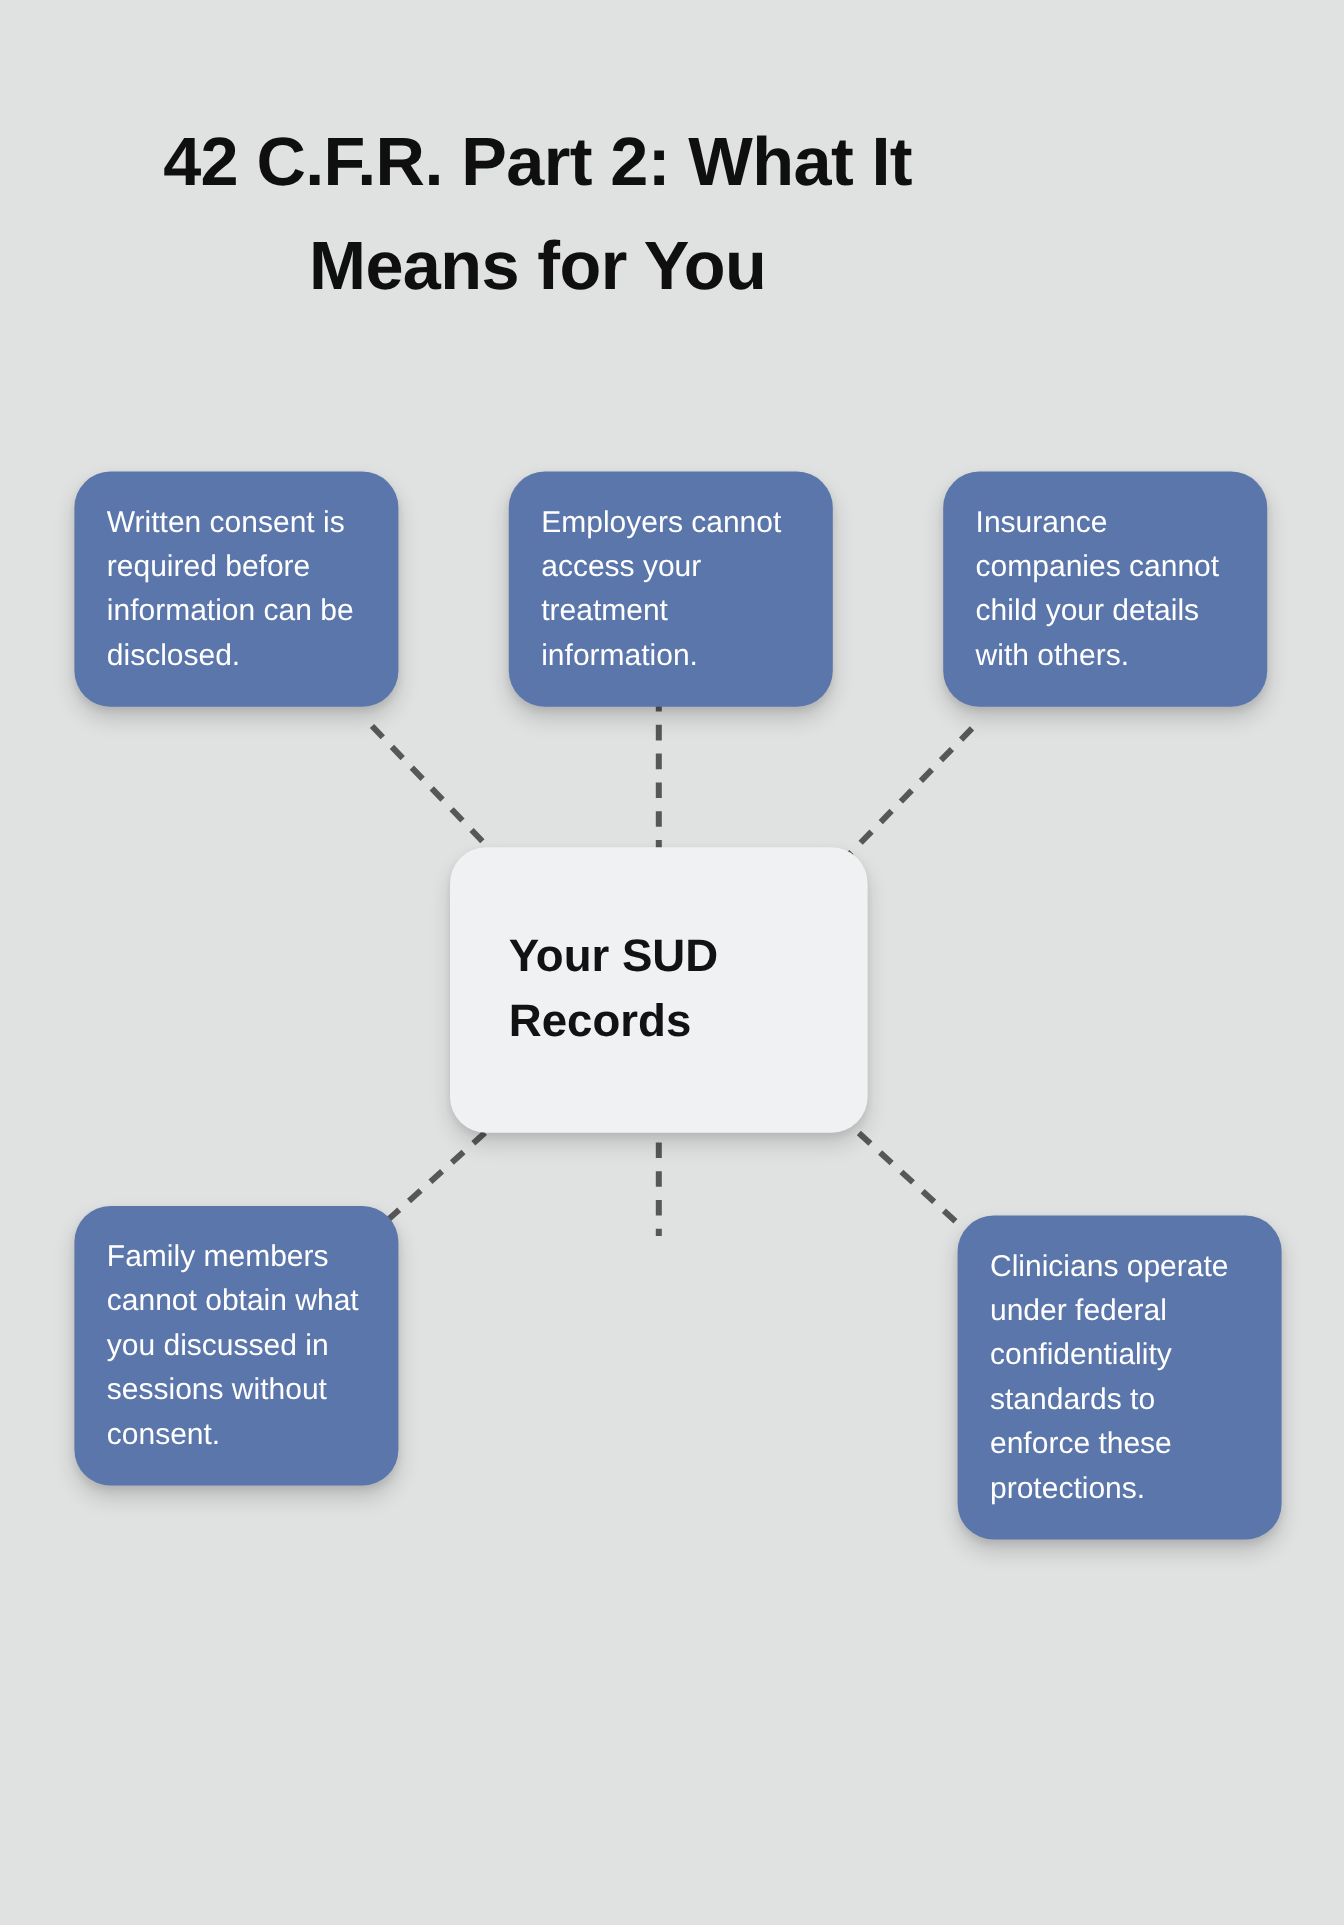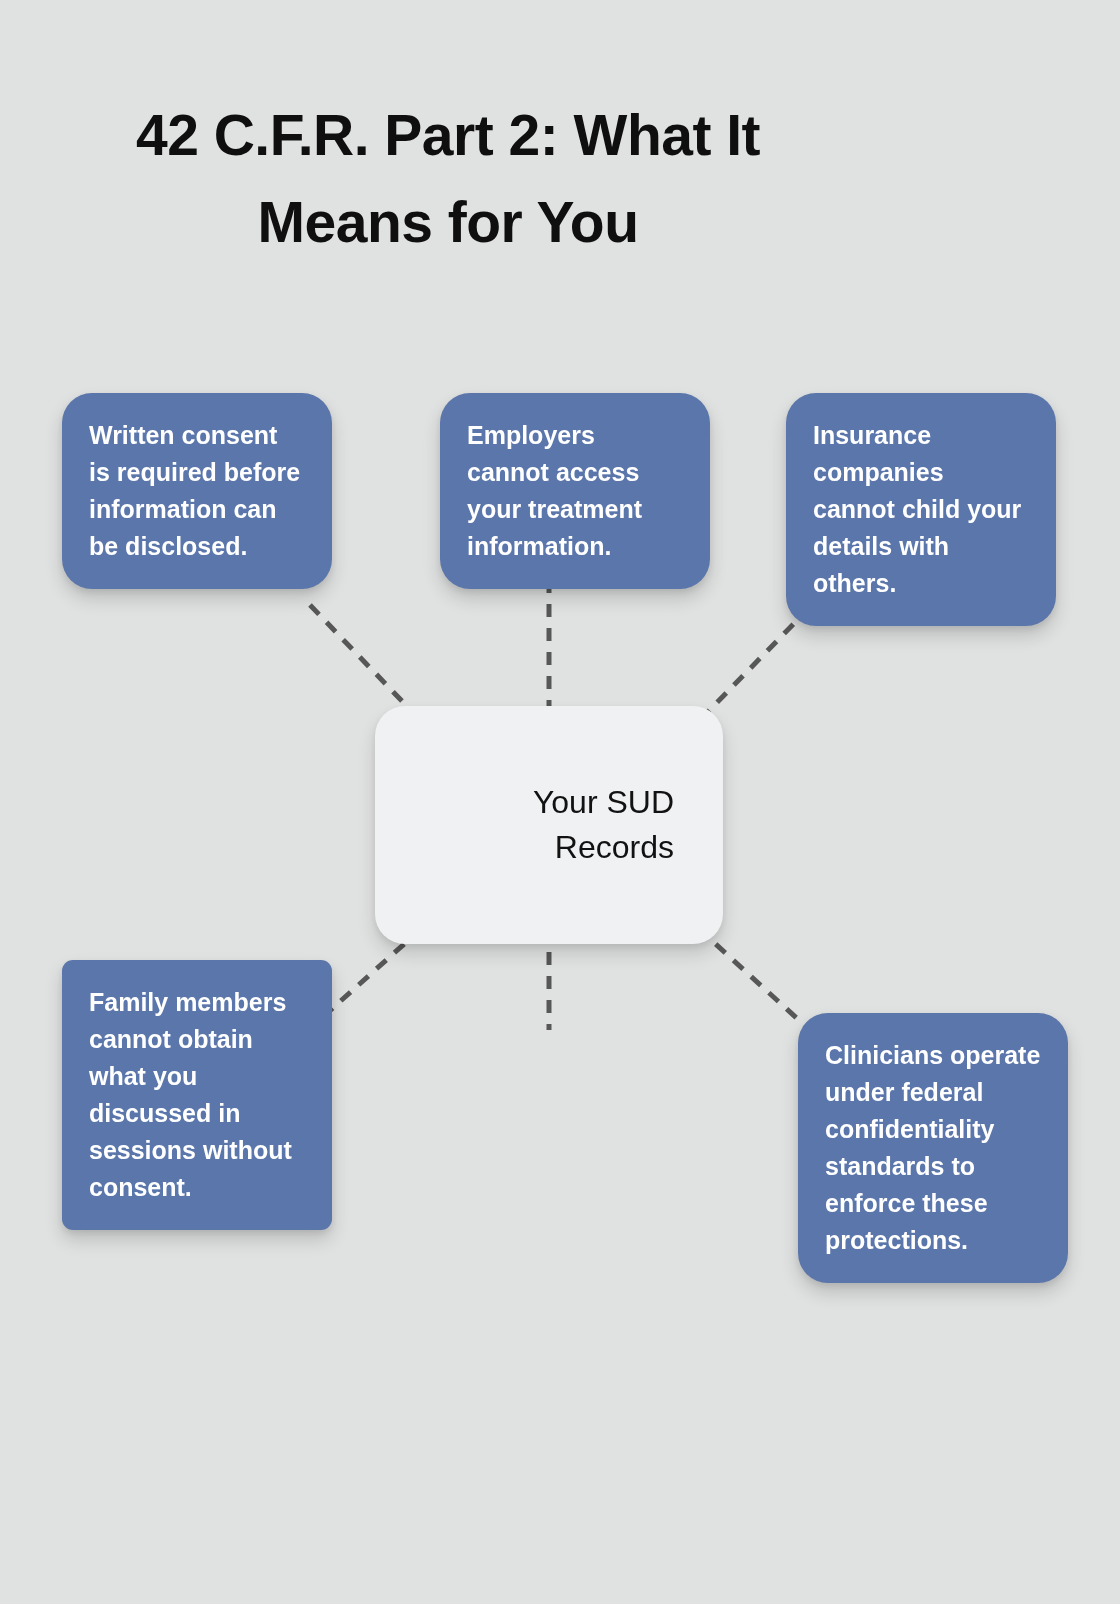--- a/index.html
+++ b/index.html
@@ -46,45 +46,44 @@
   .node {
     position: absolute;
     width: 270px;
     background: var(--node-fill);
     color: var(--node-text);
     border-radius: 30px;
     padding: 24px 27px;
     font-size: 25px;
     line-height: 37px;
     box-shadow: 0 10px 18px rgba(0,0,0,0.16), 0 3px 6px rgba(0,0,0,0.08);
-    font-weight: bold;
   }
   .node-tl { left: 62px;  top: 393px; }
-  .node-tm { left: 440px; top: 393px; }
+  .node-tm { left: 424px; top: 393px; }
   .node-tr { left: 786px; top: 393px; }
-  .node-bl { left: 62px;  top: 960px; border-radius: 11px; }
+  .node-bl { left: 62px;  top: 1005px; }
   .node-bm { left: 424px; top: 1013px; }
   .node-br { left: 786px; top: 1013px; margin-left: 12px; }
   .center-node {
     position: absolute;
     left: 375px; top: 706px;
     width: 348px; height: 238px;
     background: var(--center-fill);
     border-radius: 30px;
     display: flex;
     align-items: center;
     justify-content: center;
     box-shadow: 0 10px 18px rgba(0,0,0,0.14), 0 3px 6px rgba(0,0,0,0.07);
   }
   .center-node .center-label {
     display: block;
     max-width: 250px;
-    text-align: right;
-    font-size: 32px;
-    font-weight: 400;
+    text-align: left;
+    font-size: 38px;
+    font-weight: 700;
     line-height: 1.42;
     color: var(--center-text);
   }
 </style>
 </head>
 <body>
 
 <div class="canvas">
 
   <h1 class="title">42 C.F.R. Part 2: What It Means for You</h1>

